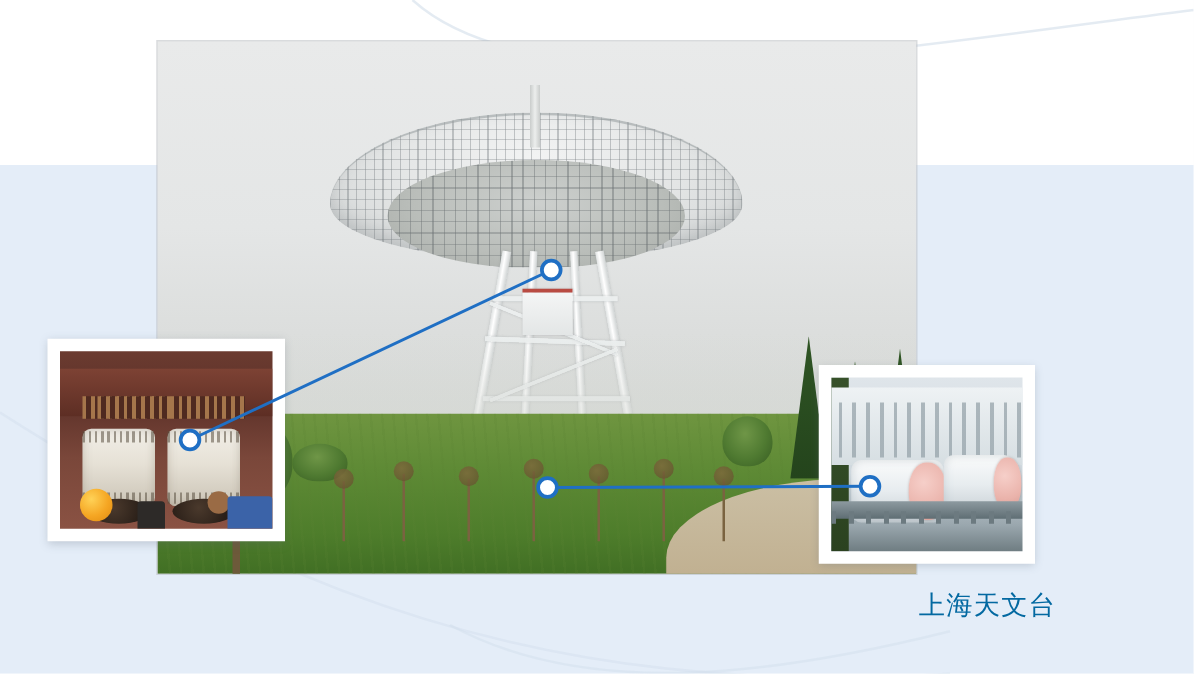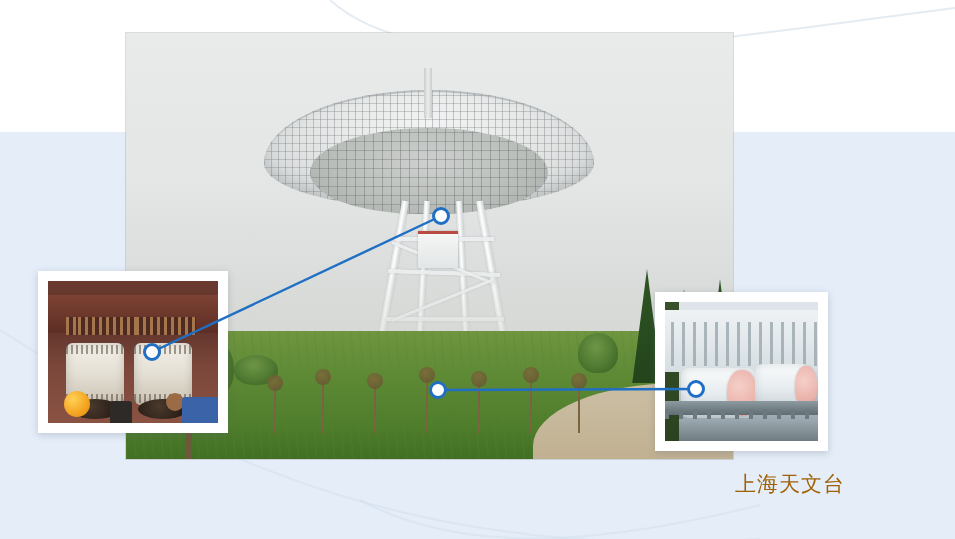--- a/index.html
+++ b/index.html
@@ -229,21 +229,21 @@
     position: absolute; left: 0; top: 0; width: 14px; height: 100%;
     background: linear-gradient(180deg,#37512a,#2b4220);
   }
 
   
   .connectors { position: absolute; inset: 0; pointer-events: none; }
 
   
   .caption {
     position: absolute; left: 735px; top: 470px;
-    font-size: 21px; color: #a16207; letter-spacing: 1px;
+    font-size: 21px; color: #0369a1; letter-spacing: 1px;
     white-space: nowrap;
   }
 </style>
 </head>
 <body>
 
 <div class="slide">
 
   <div class="band"></div>
 

